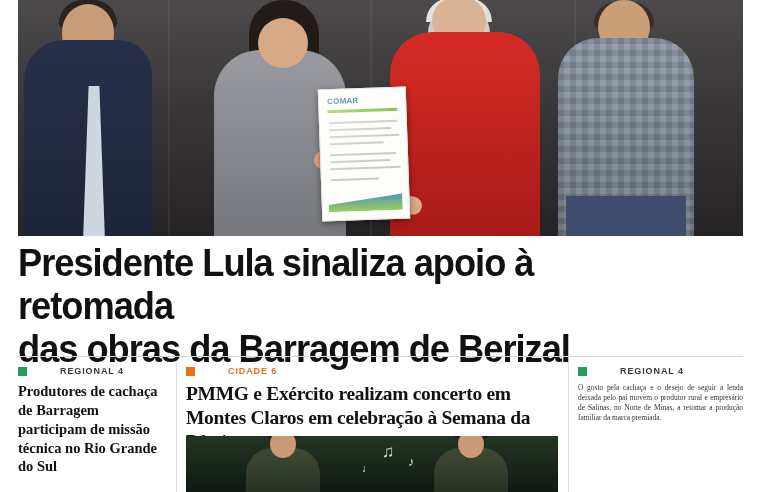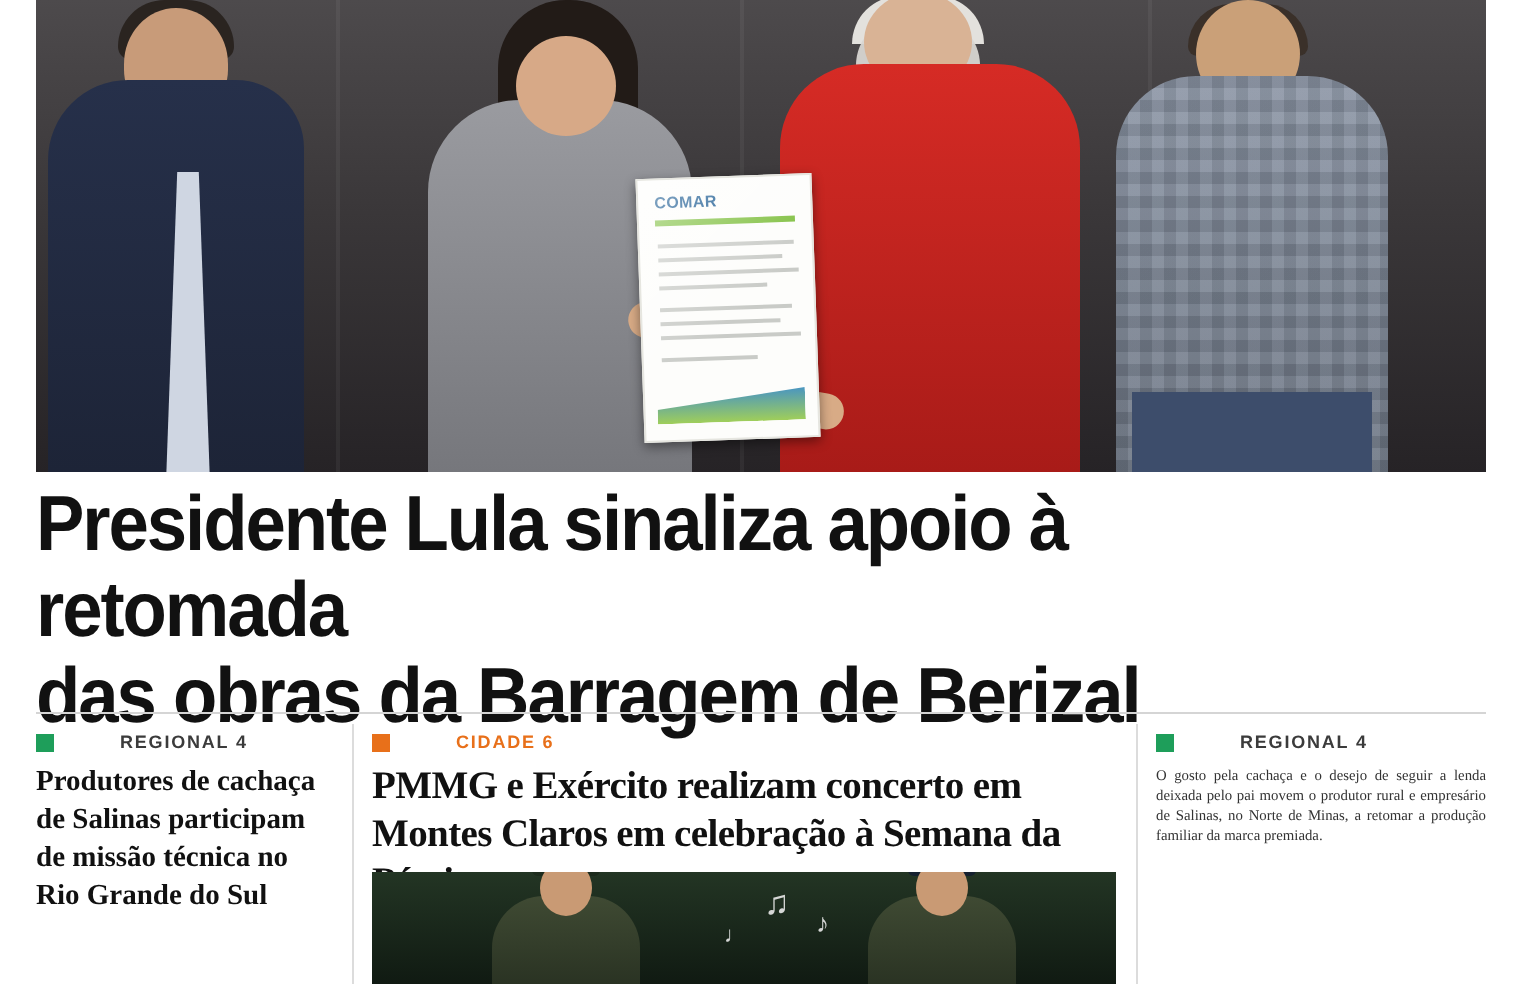--- a/index.html
+++ b/index.html
@@ -324,21 +324,21 @@
 
   <div class="rule rule-top"></div>
   <div class="vrule vrule-1"></div>
   <div class="vrule vrule-2"></div>
 
   <div class="col col-left">
     <div class="kicker">
       <span class="kicker-sq green"></span>
       <span class="kicker-label">REGIONAL 4</span>
     </div>
-    <div class="col-head">Produtores de cachaça de Salinas participam de missão técnica no Rio Grande do Sul</div>
+    <div class="col-head">Produtores de cachaça de Barragem participam de missão técnica no Rio Grande do Sul</div>
   </div>
 
   <div class="col col-mid">
     <div class="kicker">
       <span class="kicker-sq orange"></span>
       <span class="kicker-label orange">CIDADE 6</span>
     </div>
     <div class="col-head">PMMG e Exército realizam concerto em Montes Claros em celebração à Semana da Pátria</div>
   </div>
 

